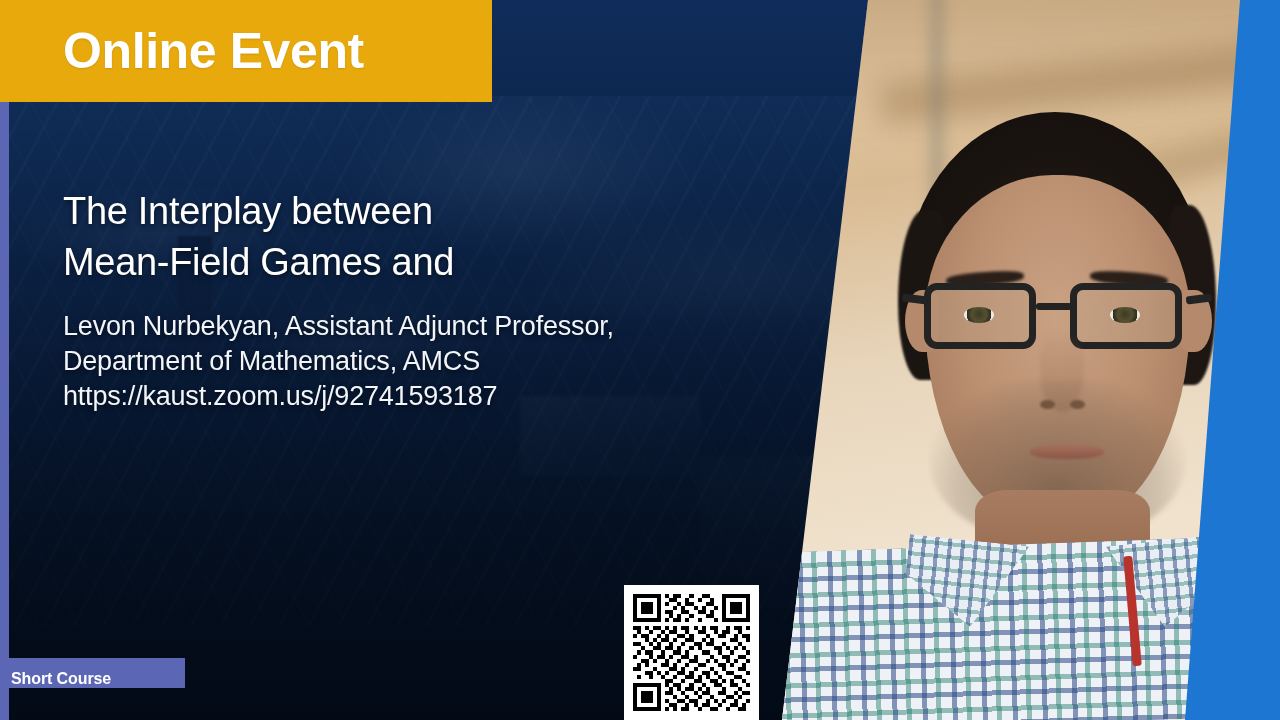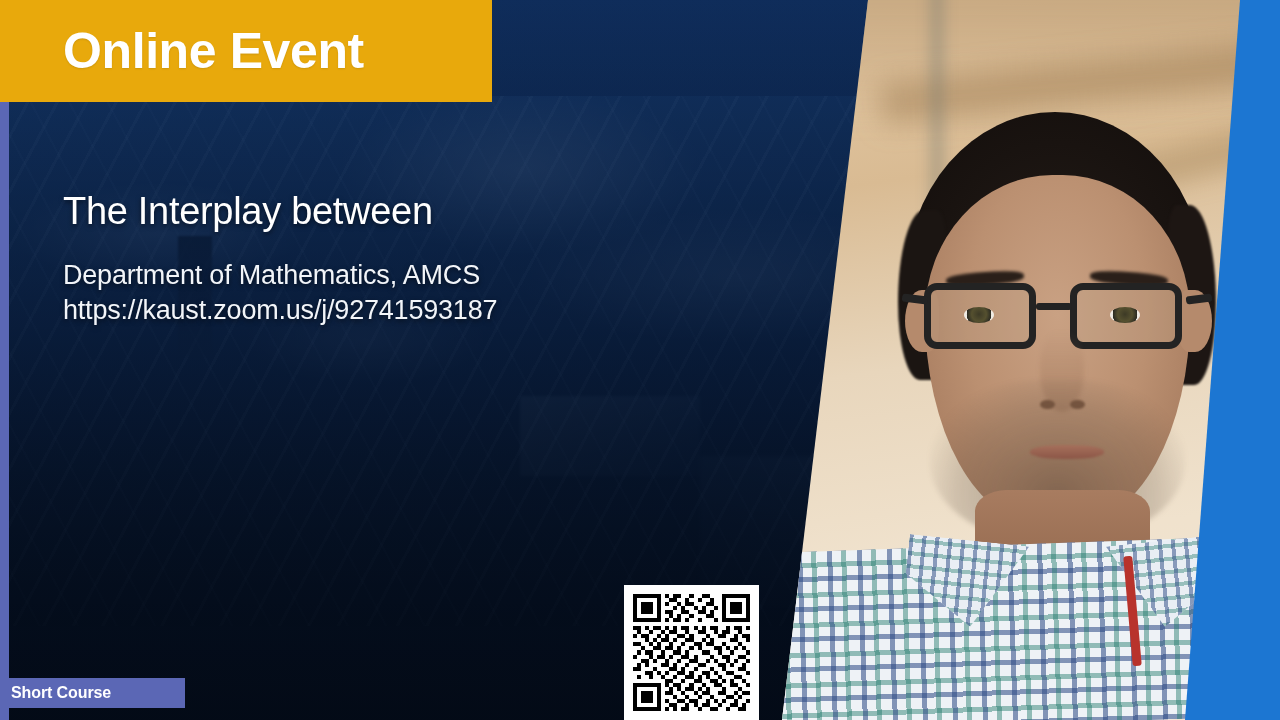--- a/index.html
+++ b/index.html
@@ -112,21 +112,21 @@
     position:absolute;
     background:#5b67b5;
     color:#ffffff;
     font-size:16px;
     font-weight:bold;
     letter-spacing:-.1px;
     display:flex; align-items:center;
     padding-left:11px;
   }
   .tag-amcs  { left:0; top:618px; width:594px; height:30px; }
-  .tag-short { left:0; top:678px; width:185px; height:30px; }
+  .tag-short { left:0; top:658px; width:185px; height:30px;align-items:flex-end; }
 
   
   .qr-panel {
     position:absolute; left:624px; top:585px;
     width:135px; height:135px;
     background:#ffffff;
     padding:9px;
     overflow:hidden;
   }
   .qr-panel svg { display:block; width:100%; height:100%; }
@@ -367,22 +367,24 @@
 
   <div class="blue-stripe"></div>
 
   <div class="ribbon">
     <span class="ribbon-text">Online Event</span>
   </div>
 
   <div class="content">
     <div class="title">
       <span class="ln">The Interplay between</span>
+      <span class="ln">Mean-Field Games and</span>
     </div>
     <div class="details">
+      <span class="ln">Levon Nurbekyan, Assistant Adjunct Professor,</span>
       <span class="ln">Department of Mathematics, AMCS</span>
       <span class="ln">https://kaust.zoom.us/j/92741593187</span>
     </div>
   </div>
 
   <div class="tag tag-short">
     <span>Short Course</span>
   </div>
 
   <div class="qr-panel">

